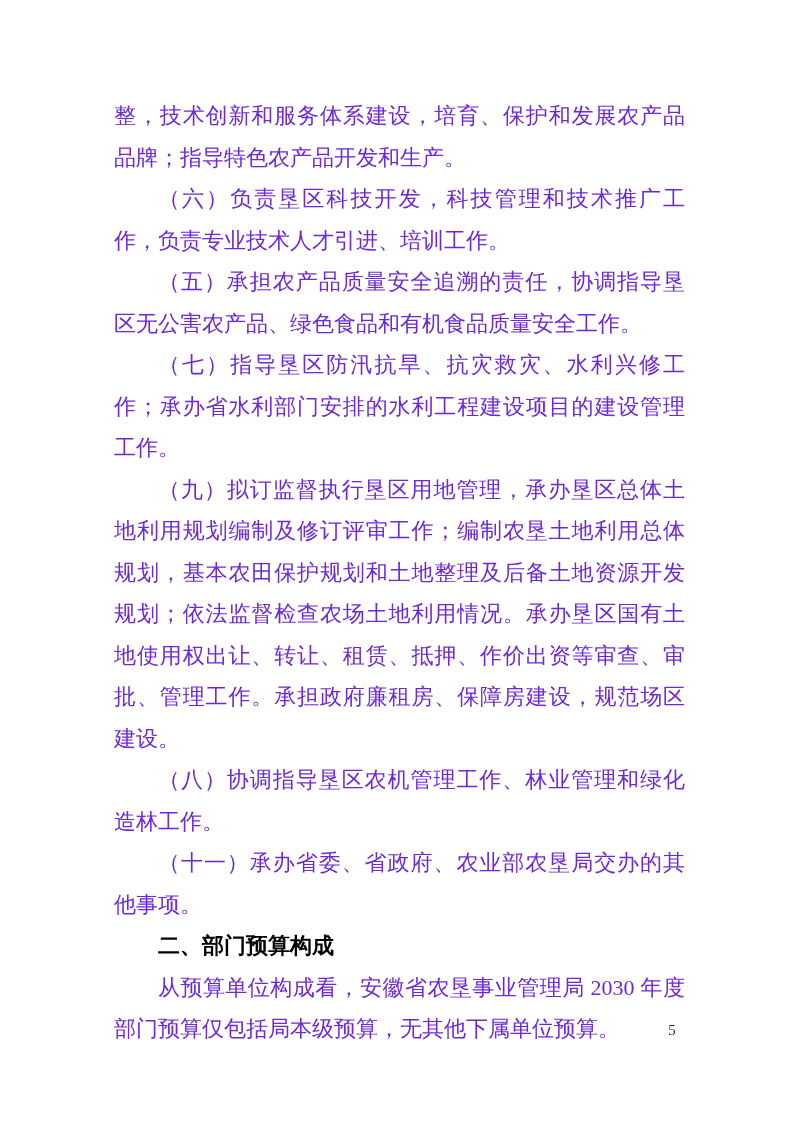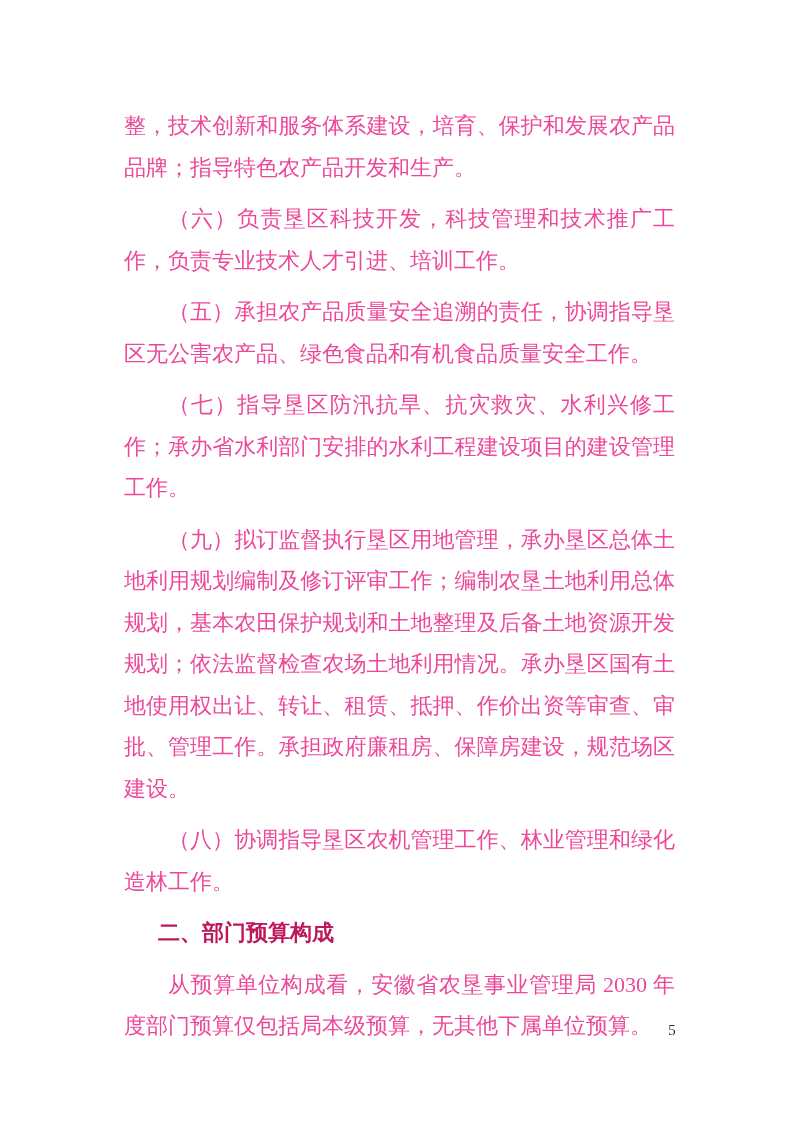--- a/index.html
+++ b/index.html
@@ -20,41 +20,41 @@
     background: #ffffff;
     color: #1c1c1c;
   }
   .content {
     position: absolute;
     left: 114px;
     top: 95px;
     width: 571px;
   }
   .para {
-    margin: 10px;
+    margin: 0;
     font-size: 22px;
     line-height: 41.5px;
     text-align: justify;
     text-align-last: left;
     text-indent: 2em;
     letter-spacing: 0;
-    color: #ec4899;
+    color: #6d28d9;
     word-break: break-all;
   }
   .para.no-indent {
     text-indent: 0;
   }
   .section-heading {
     margin: 0;
     font-size: 22px;
     line-height: 41.5px;
     font-weight: bold;
     font-family: "Liberation Sans", "DejaVu Sans", sans-serif;
     text-indent: 2em;
-    color: #be185d;
+    color: #000000;
   }
   .page-number {
     position: absolute;
     left: 660px;
     top: 1020px;
     width: 24px;
     text-align: center;
     font-size: 15px;
     line-height: 20px;
     color: #2a2a2a;
@@ -65,17 +65,18 @@
 <body>
 
 <div class="page">
   <div class="content">
     <p class="para no-indent">整，技术创新和服务体系建设，培育、保护和发展农产品品牌；指导特色农产品开发和生产。</p>
     <p class="para">（六）负责垦区科技开发，科技管理和技术推广工作，负责专业技术人才引进、培训工作。</p>
     <p class="para">（五）承担农产品质量安全追溯的责任，协调指导垦区无公害农产品、绿色食品和有机食品质量安全工作。</p>
     <p class="para">（七）指导垦区防汛抗旱、抗灾救灾、水利兴修工作；承办省水利部门安排的水利工程建设项目的建设管理工作。</p>
     <p class="para">（九）拟订监督执行垦区用地管理，承办垦区总体土地利用规划编制及修订评审工作；编制农垦土地利用总体规划，基本农田保护规划和土地整理及后备土地资源开发规划；依法监督检查农场土地利用情况。承办垦区国有土地使用权出让、转让、租赁、抵押、作价出资等审查、审批、管理工作。承担政府廉租房、保障房建设，规范场区建设。</p>
     <p class="para">（八）协调指导垦区农机管理工作、林业管理和绿化造林工作。</p>
+    <p class="para">（十一）承办省委、省政府、农业部农垦局交办的其他事项。</p>
     <h2 class="section-heading">二、部门预算构成</h2>
     <p class="para">从预算单位构成看，安徽省农垦事业管理局 2030 年度部门预算仅包括局本级预算，无其他下属单位预算。</p>
   </div>
   <div class="page-number">5</div>
 </div>
 
 </body></html>

